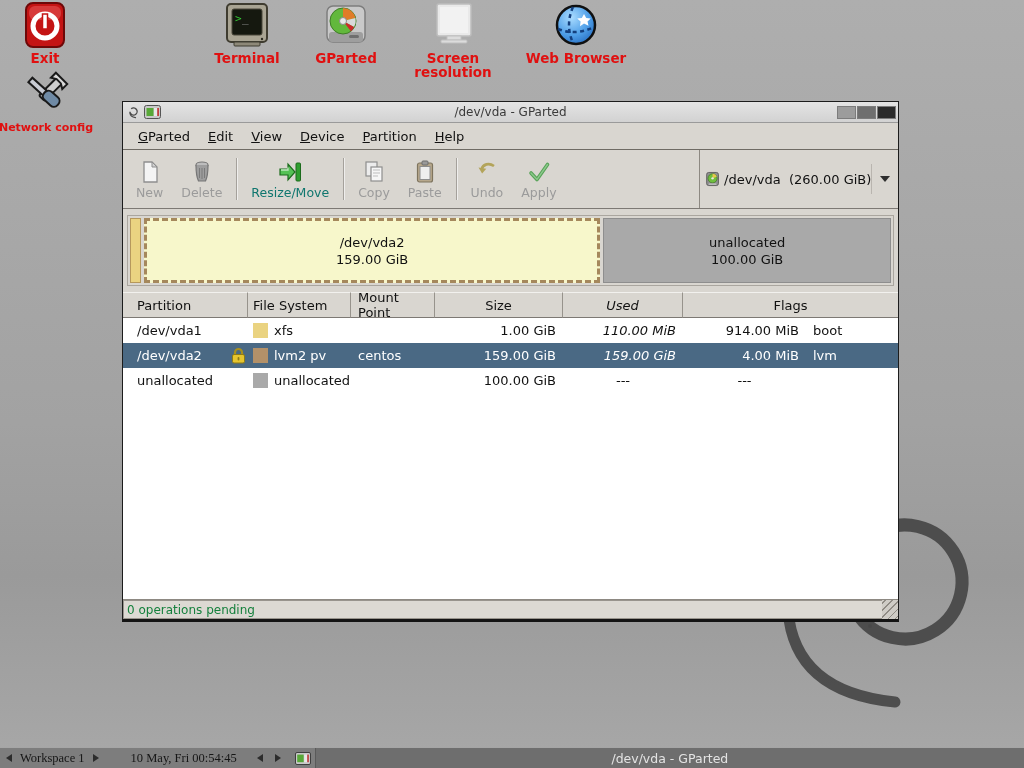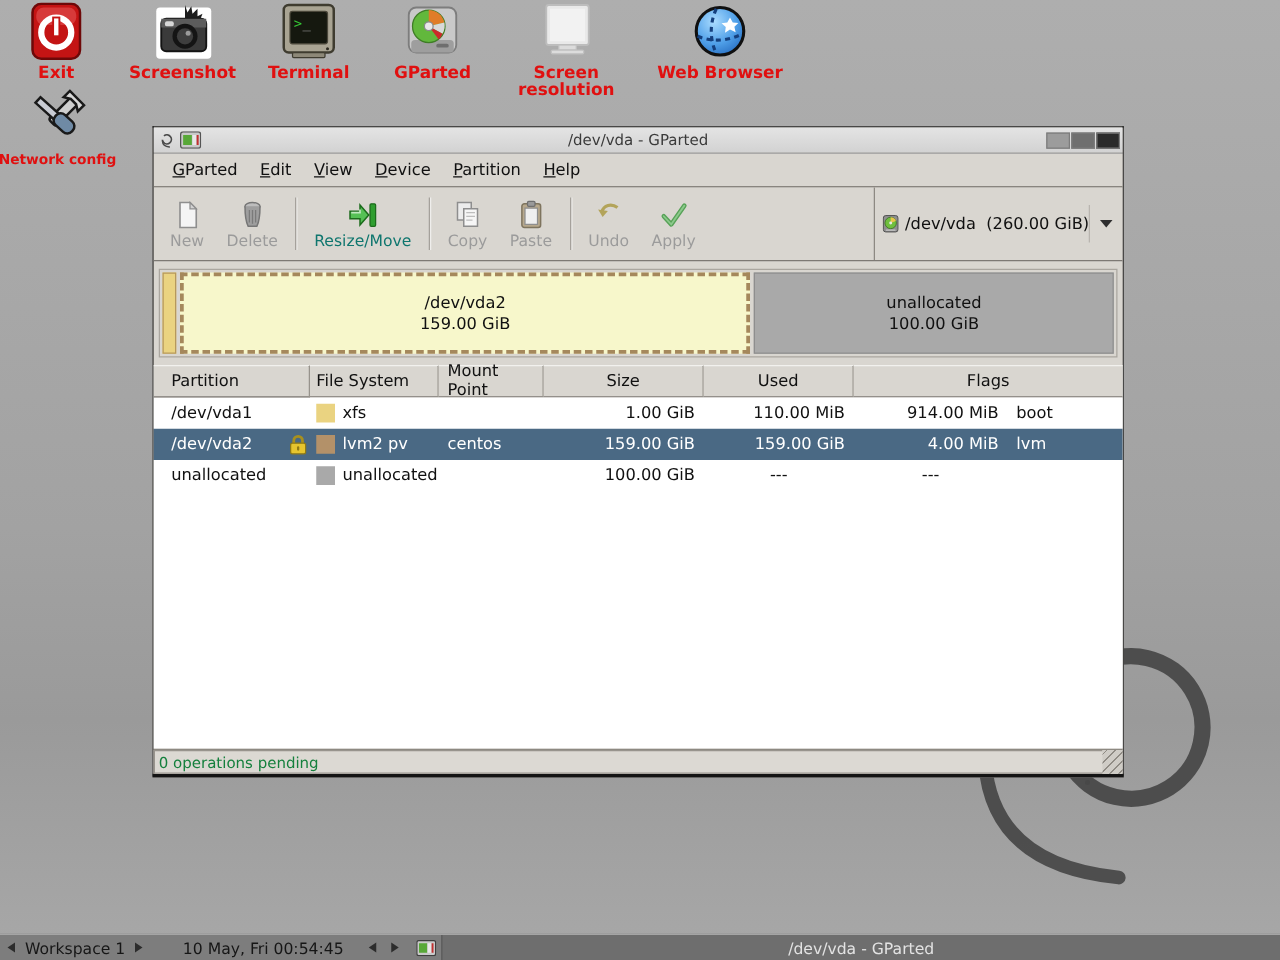--- a/index.html
+++ b/index.html
@@ -68,42 +68,42 @@
   .th.center{justify-content:center;}
   .trow{display:flex;height:25px;flex:none;background:#fff;color:#111;cursor:pointer;}
   .trow.selected{background:#4a6984;color:#fff;}
   .td{font-size:13px;display:flex;align-items:center;box-sizing:border-box;padding:0 7px;overflow:hidden;}
   .td.right{justify-content:flex-end;}
   .td.center{justify-content:center;}
   .c-part{width:125px;padding-left:14px;position:relative;}
   .c-fs{width:103px;padding-left:5px;}
   .c-mnt{width:84px;}
   .c-size{width:128px;}
-  .c-used{width:120px;}
+  .c-used{width:120px;font-style:italic;}
   .c-unused{width:123px;}
   .c-flags{flex:1;}
   .swatch{width:15px;height:15px;flex:none;margin-right:6px;}
   .lock{position:absolute;right:2px;top:4px;}
   .tfill{flex:1;background:#fff;}
 
   
   .statusbar{height:19px;flex:none;border-top:1px solid #8d8982;display:flex;background:#d9d6d0;}
   .statusfield{flex:1;border:1px solid #98948d;border-right:none;background:#dcd9d3;
     font-size:12px;color:#15803d;display:flex;align-items:center;padding-left:3px;box-sizing:border-box;}
   .grip{width:16px;flex:none;cursor:nwse-resize;
     background:repeating-linear-gradient(135deg,#cfccc6 0 2px,#8f8b84 2px 3px,#cfccc6 3px 5px);}
 
   
   .taskbar{position:absolute;left:0;bottom:0;width:1024px;height:20px;z-index:3;
     background:#7d7d7d;border-top:1px solid #a5a5a5;display:flex;align-items:center;
     font-size:12.5px;color:#161616;}
   .tb-arrow{width:0;height:0;margin:0 6px;cursor:pointer;}
   .tb-arrow.left{border-top:4px solid transparent;border-bottom:4px solid transparent;border-right:6px solid #2c2c2c;}
   .tb-arrow.right{border-top:4px solid transparent;border-bottom:4px solid transparent;border-left:6px solid #2c2c2c;}
-  .tb-text{padding:0 2px;}
+  .tb-text{padding:0 2px;font-family:Liberation Serif, serif;}
   .tb-clock{margin-left:24px;}
   .tb-pager{margin-left:12px;display:flex;align-items:center;}
   .tb-appicon{margin:0 4px 0 8px;cursor:pointer;display:flex;}
   .taskbtn{flex:1;align-self:stretch;background:#6e6e6e;border-left:1px solid #5a5a5a;
     display:flex;align-items:center;justify-content:center;color:#e3e3e3;cursor:pointer;}
 </style>
 </head>
 <body>
 
 <div class="desktop">
@@ -118,33 +118,20 @@
   <div class="dicon" style="left:-20px;top:2px;">
     <svg class="ic" width="50" height="46" viewBox="0 0 50 46">
       <rect x="6" y="1" width="38" height="44" rx="7" fill="#c41414" stroke="#6e0808" stroke-width="2"></rect>
       <rect x="9" y="4" width="32" height="14" rx="6" fill="#e85a5a" opacity="0.55"></rect>
       <circle cx="25" cy="24" r="12" fill="none" stroke="#ffffff" stroke-width="5"></circle>
       <rect x="22.5" y="12" width="5" height="15" fill="#ffffff" stroke="#c41414" stroke-width="1.5"></rect>
     </svg>
     <div class="lbl">Exit</div>
   </div>
 
-  <div class="dicon" style="left:81px;top:2px;">
-    <svg class="ic" width="52" height="46" viewBox="0 0 52 46">
-      <rect x="5" y="4" width="44" height="41" rx="3" fill="#ffffff"></rect>
-      <path d="M28,2 l2,6 3,-5 1,6 4,-4 0,6 4,-2 -2,5 -12,1 z" fill="#1c1c1c"></path>
-      <rect x="9" y="13" width="36" height="26" rx="4" fill="#3a3a3a" stroke="#141414" stroke-width="1.5"></rect>
-      <rect x="9" y="13" width="36" height="7" fill="#5c5c5c"></rect>
-      <circle cx="28" cy="27" r="10" fill="#141414"></circle>
-      <circle cx="28" cy="27" r="6.5" fill="#3e3e3e"></circle>
-      <circle cx="30.5" cy="24.5" r="2" fill="#9a9a9a"></circle>
-      <rect x="12" y="15" width="7" height="4" rx="1.5" fill="#d8d8d8"></rect>
-    </svg>
-    <div class="lbl">Screenshot</div>
-  </div>
 
   <div class="dicon" style="left:182px;top:2px;">
     <svg class="ic" width="50" height="46" viewBox="0 0 50 46">
       <rect x="5" y="2" width="40" height="38" rx="4" fill="#a9a493" stroke="#3f3c30" stroke-width="2"></rect>
       <rect x="10" y="7" width="30" height="26" rx="2" fill="#15180f" stroke="#4a473a" stroke-width="1"></rect>
       <text x="13" y="20" font-family="DejaVu Sans Mono, monospace" font-size="11" fill="#35c835">&gt;</text>
       <text x="20" y="20" font-family="DejaVu Sans Mono, monospace" font-size="11" fill="#9a9a9a">_</text>
       <rect x="12" y="40" width="26" height="4" rx="1" fill="#8d8878" stroke="#3f3c30" stroke-width="1"></rect>
       <circle cx="40" cy="37" r="1.2" fill="#2c2a20"></circle>
     </svg>

